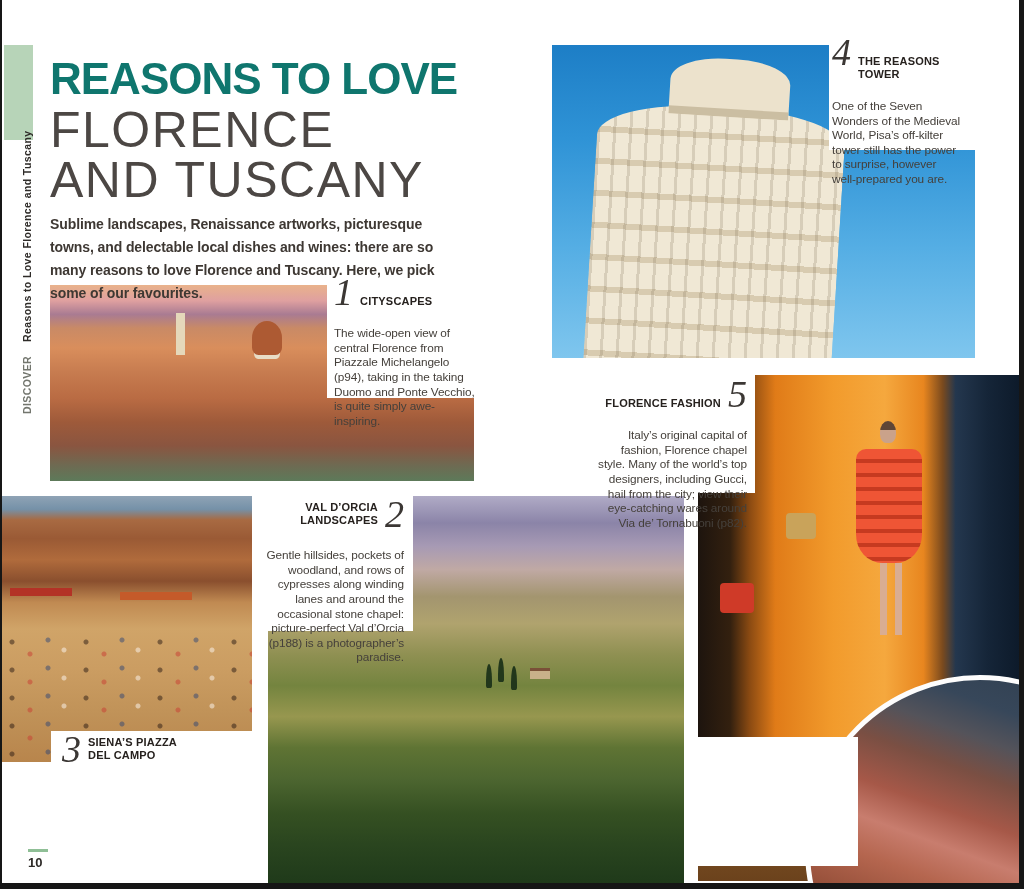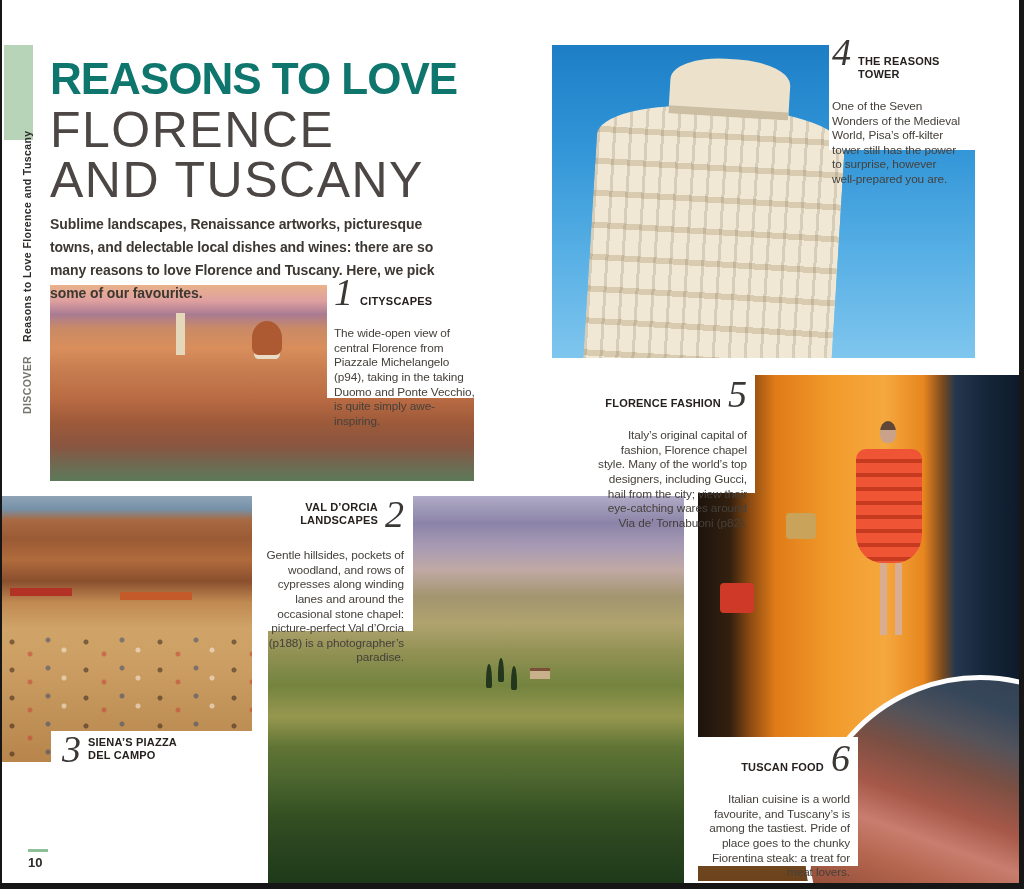--- a/index.html
+++ b/index.html
@@ -219,27 +219,20 @@
   </div>
 
   <div class="item" id="item-5">
     <div class="item-head">
       <span class="ttl">FLORENCE FASHION</span>
       <span class="num num-right">5</span>
     </div>
     <p class="item-body">Italy’s original capital of fashion, Florence chapel style. Many of the world’s top designers, including Gucci, hail from the city; view their eye-catching wares around Via de’ Tornabuoni (p82).</p>
   </div>
 
-  <div class="item" id="item-6">
-    <div class="item-head">
-      <span class="ttl">TUSCAN FOOD</span>
-      <span class="num num-right">6</span>
-    </div>
-    <p class="item-body">Italian cuisine is a world favourite, and Tuscany’s is among the tastiest. Pride of place goes to the chunky Fiorentina steak: a treat for meat lovers.</p>
-  </div>
 
   <div id="green-tab"></div>
   <div id="side-label">
     <span class="sec">DISCOVER</span><span class="chap">Reasons to Love Florence and Tuscany</span>
   </div>
 
   <div class="ttl-line" id="title-1">REASONS TO LOVE</div>
   <div class="ttl-line" id="title-3">AND TUSCANY</div>
   <div class="ttl-line" id="title-2">FLORENCE</div>
   <div id="intro">Sublime landscapes, Renaissance artworks, picturesque towns, and delectable local dishes and wines: there are so many reasons to love Florence and Tuscany. Here, we pick some of our favourites.</div>

